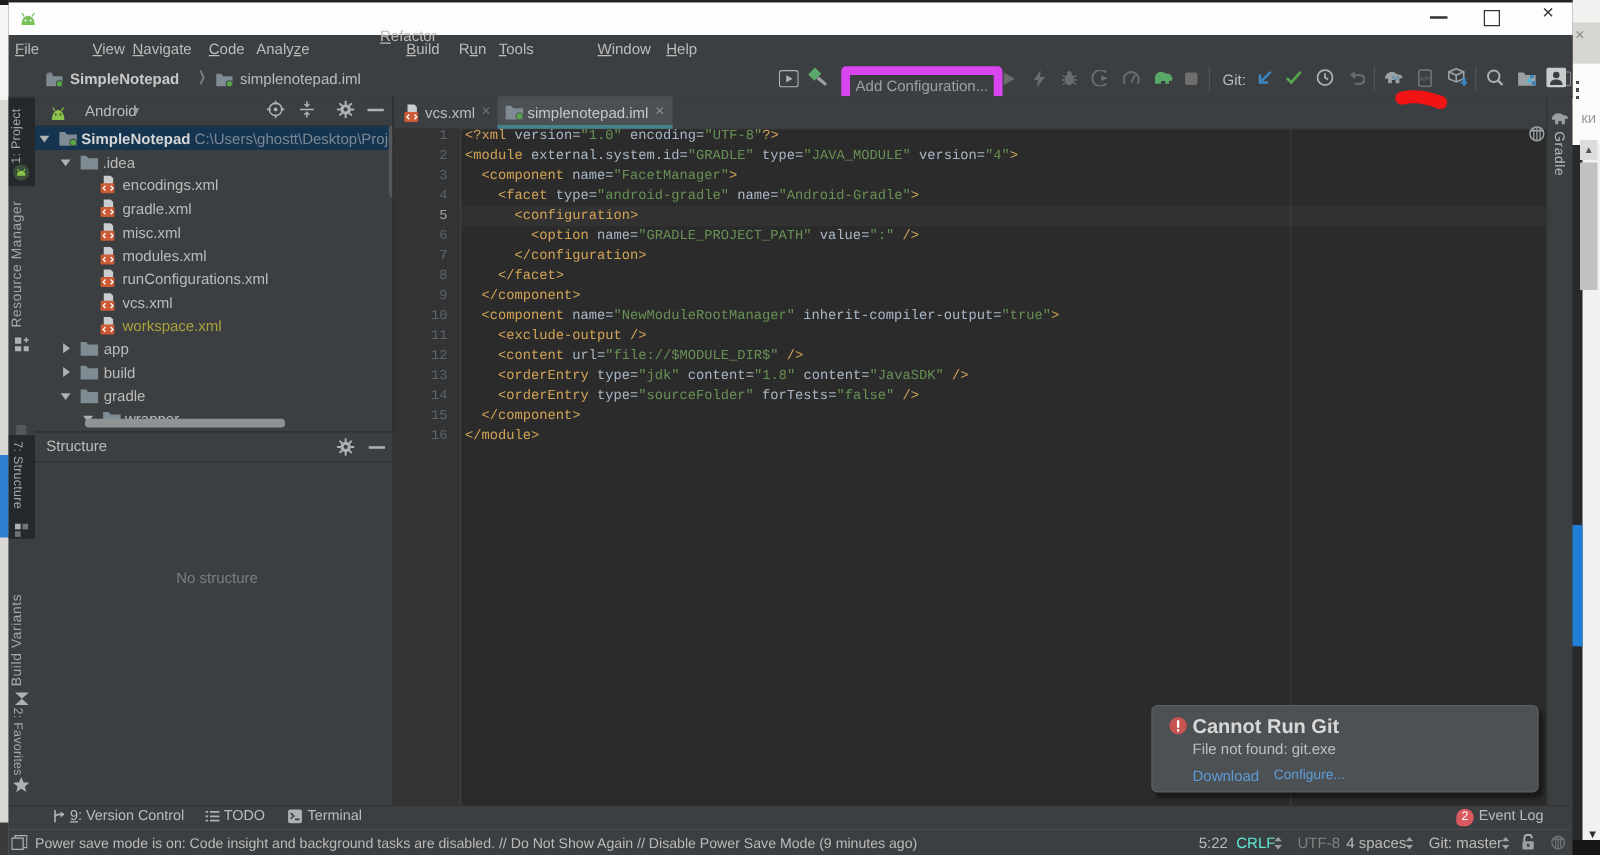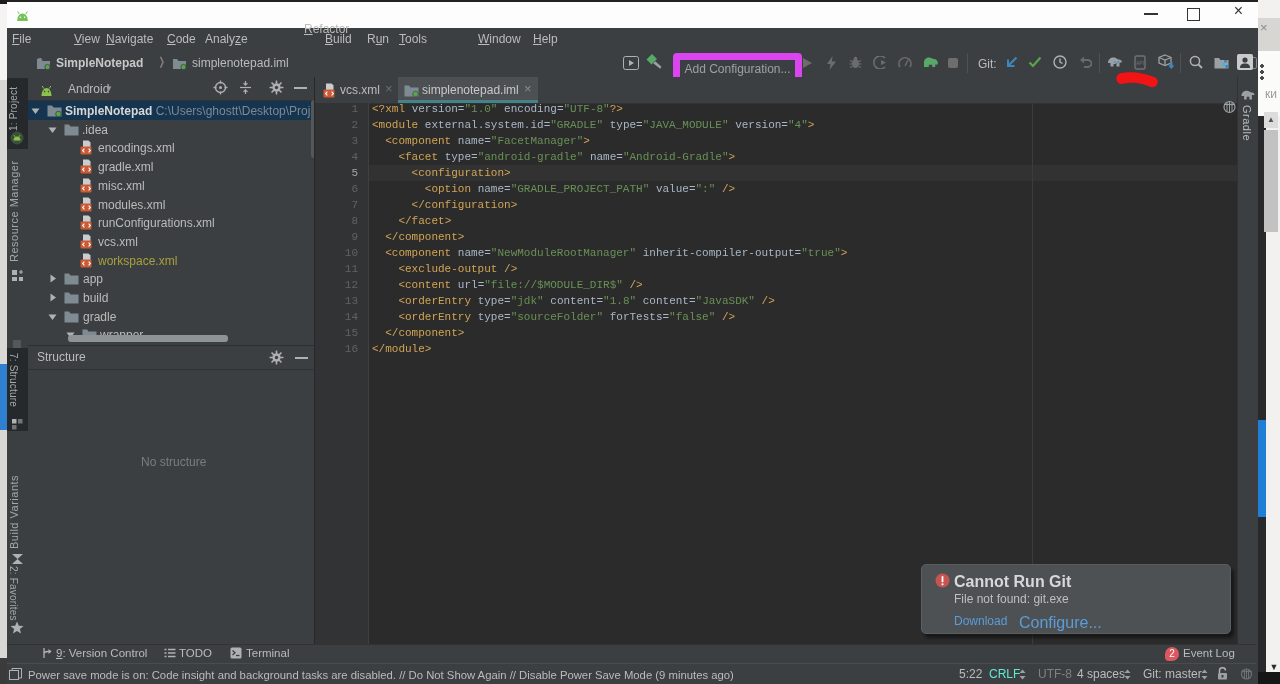--- a/index.html
+++ b/index.html
@@ -437,21 +437,21 @@
 
   <div class="abs" style="left:921px;top:564px;width:310px;height:70px;background:#4D5154;border:1px solid #5A5E61;border-radius:5px;box-sizing:border-box;box-shadow:3px 4px 3px rgba(10,10,10,0.55);">
     <svg class="abs" style="left:13px;top:8px;" width="15" height="15" viewBox="0 0 15 15">
         <circle cx="7.5" cy="7.5" r="7" fill="#C75450"></circle>
         <rect x="6.6" y="3.2" width="1.8" height="6" fill="#fff"></rect>
         <rect x="6.6" y="10.4" width="1.8" height="1.8" fill="#fff"></rect>
       </svg>
     <div class="abs" style="left:32px;top:8px;font-size:16px;font-weight:bold;color:#D8D8D8;">Cannot Run Git</div>
     <div class="abs" style="left:32px;top:27px;font-size:12px;color:#BFBFBF;">File not found: git.exe</div>
     <div class="abs" style="left:32px;top:49px;font-size:12px;color:#5C9CD8;">Download</div>
-    <div class="abs" style="left:97px;top:49px;font-size:16px;color:#5C9CD8;">Configure...</div>
+    <div class="abs" style="left:97px;top:49px;font-size:11px;color:#5C9CD8;">Configure...</div>
   </div>
 
   <div class="abs" style="left:7px;top:644px;width:1249px;height:19px;background:#3C3F41;border-top:1px solid #323232;box-sizing:border-box;"></div>
   <svg class="abs" style="left:42px;top:647px;" width="11" height="12" viewBox="0 0 11 12">
       <path d="M2 1 v10 M2 7 C2 4.5 4 4.5 6 4.5 L9 4.5" stroke="#AFB1B3" stroke-width="1.3" fill="none"></path>
       <path d="M6.5 2 L9.5 4.5 L6.5 7 Z" fill="#AFB1B3"></path>
     </svg>
   <div class="abs" style="left:56px;top:647px;font-size:11.5px;color:#BBBBBB;"><u>9</u>: Version Control</div>
   <svg class="abs" style="left:164px;top:648px;" width="12" height="10" viewBox="0 0 12 10">
       <path d="M0.5 1.5 h2 M0.5 5 h2 M0.5 8.5 h2 M4 1.5 h7.5 M4 5 h7.5 M4 8.5 h7.5" stroke="#AFB1B3" stroke-width="1.4"></path>

